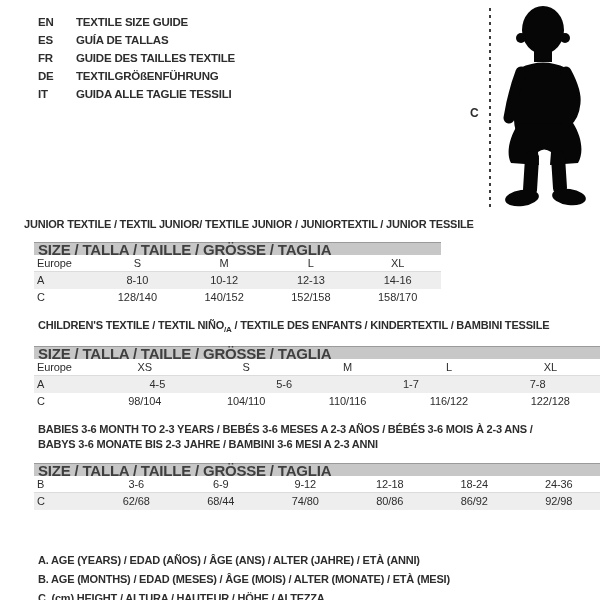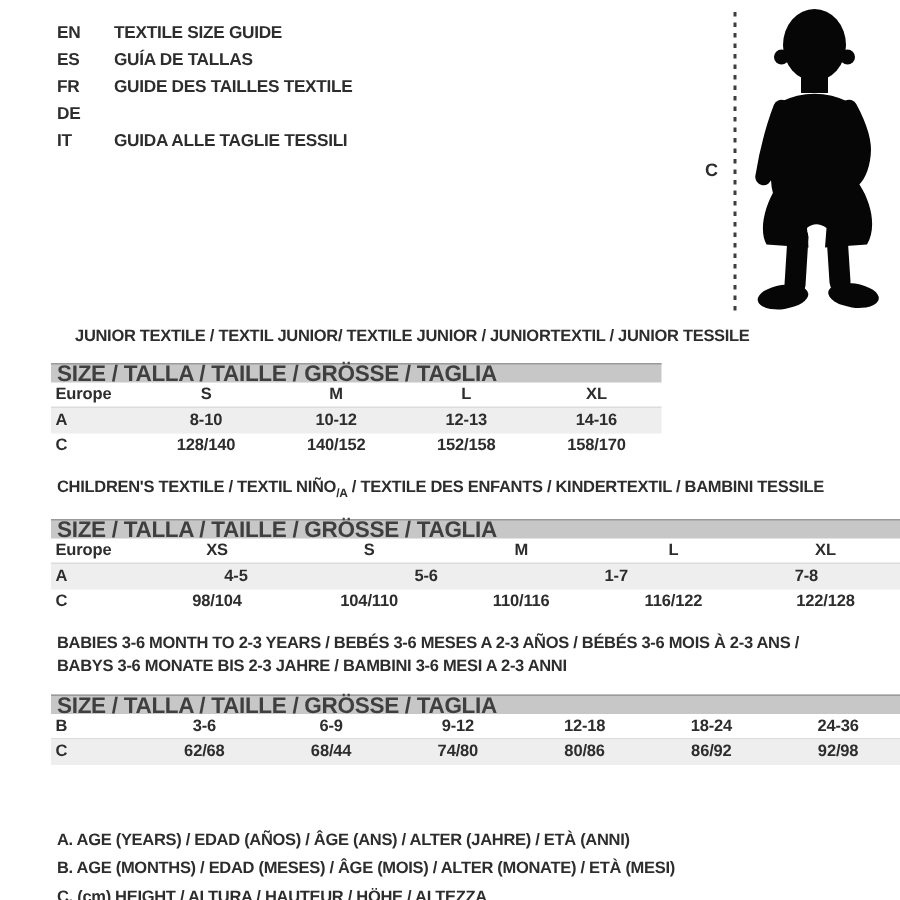--- a/index.html
+++ b/index.html
@@ -28,21 +28,21 @@
 
   
   .size-table{left:18px;}
   .t-junior{width:407px;}
   .t-wide{width:567px;}
   .bar{
     height:13px;line-height:13px;background:#c7c7c7;border-top:1px solid #9a9a9a;
     font-size:15px;font-weight:bold;color:#3f3f3f;padding-left:4px;letter-spacing:-0.2px;
     box-sizing:border-box;
   }
-  .trow{display:flex;height:17px;line-height:17px;font-size:11px;letter-spacing:-0.1px;font-weight:bold;}
+  .trow{display:flex;height:17px;line-height:17px;font-size:11px;letter-spacing:-0.1px;}
   .trow.first{border-bottom:1px solid #dcdcdc;box-sizing:border-box;}
   .trow.alt{background:#eeeeee;}
   .cell{flex:1;text-align:center;}
   .cell.label{flex:0 0 57px;text-align:left;padding-left:3px;}
 
   
   .footnotes{left:22px;top:551px;}
   .footnote{height:19px;line-height:19px;font-size:11px;font-weight:bold;letter-spacing:-0.2px;white-space:nowrap;}
 </style>
 </head>
@@ -56,20 +56,21 @@
   <div class="lang-row">
     <span class="lang-code">ES</span>
     <span class="lang-title">GUÍA DE TALLAS</span>
   </div>
   <div class="lang-row">
     <span class="lang-code">FR</span>
     <span class="lang-title">GUIDE DES TAILLES TEXTILE</span>
   </div>
   <div class="lang-row">
     <span class="lang-code">DE</span>
+    <span class="lang-title">TEXTILGRÖßENFÜHRUNG</span>
   </div>
   <div class="lang-row">
     <span class="lang-code">IT</span>
     <span class="lang-title">GUIDA ALLE TAGLIE TESSILI</span>
   </div>
 </div>
 
 <div class="abs figure-area">
   <svg width="155" height="212" viewBox="0 0 155 212">
 
@@ -98,21 +99,21 @@
     </g>
     <g fill="#060606">
 
       <ellipse cx="61" cy="196" rx="17" ry="8" transform="rotate(-8 61 196)"></ellipse>
       <ellipse cx="108" cy="195" rx="17" ry="8" transform="rotate(8 108 195)"></ellipse>
     </g>
   </svg>
 </div>
 <div class="abs c-label">C</div>
 
-<div class="abs sec-title" style="left:34px;top:217px;">JUNIOR TEXTILE / TEXTIL JUNIOR/ TEXTILE JUNIOR / JUNIORTEXTIL / JUNIOR TESSILE</div>
+<div class="abs sec-title" style="left:8px;top:217px;">JUNIOR TEXTILE / TEXTIL JUNIOR/ TEXTILE JUNIOR / JUNIORTEXTIL / JUNIOR TESSILE</div>
 <div class="abs size-table t-junior" style="top:242px;">
   <div class="bar">SIZE / TALLA / TAILLE / GRÖSSE / TAGLIA</div>
   <div class="trow first">
     <span class="cell label">Europe</span>
     <span class="cell">S</span>
     <span class="cell">M</span>
     <span class="cell">L</span>
     <span class="cell">XL</span>
   </div>
   <div class="trow alt">

